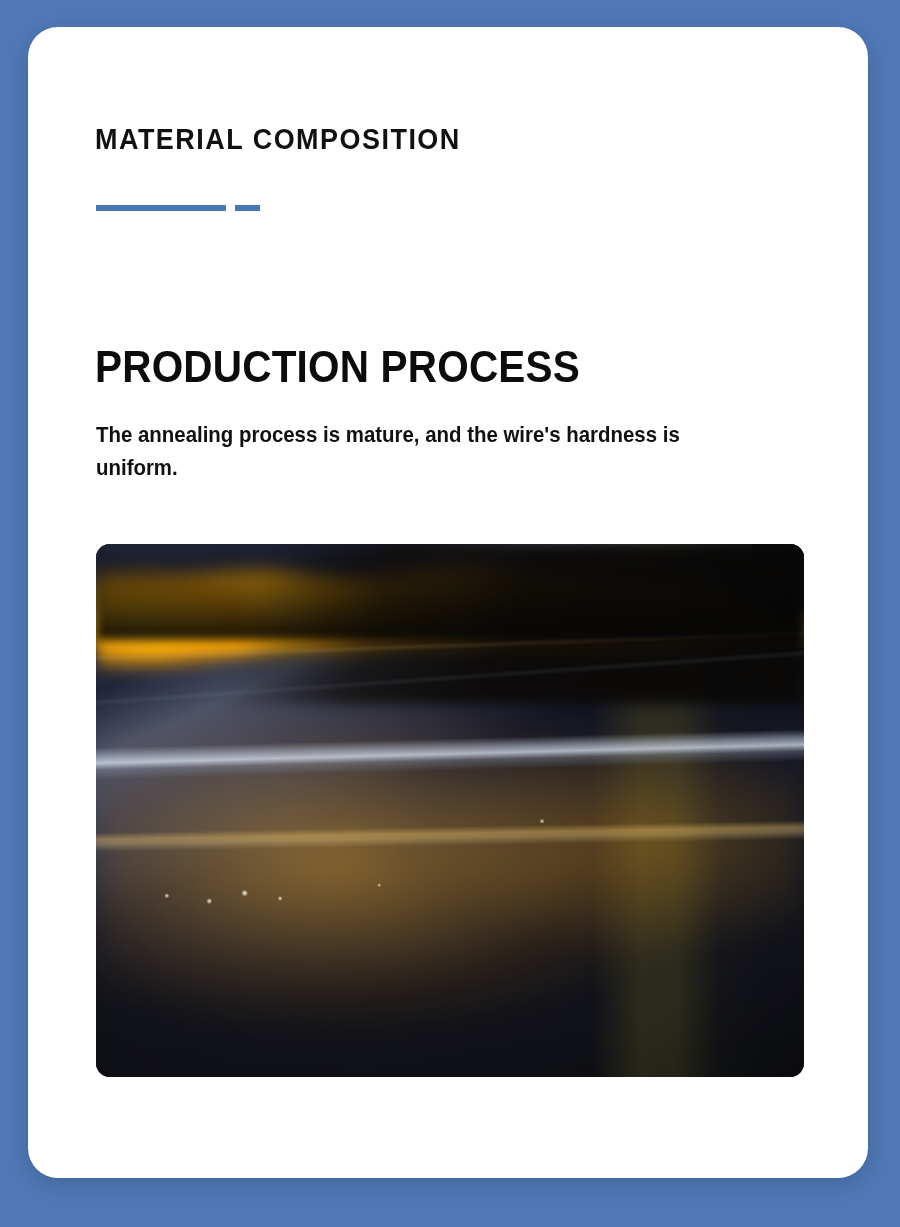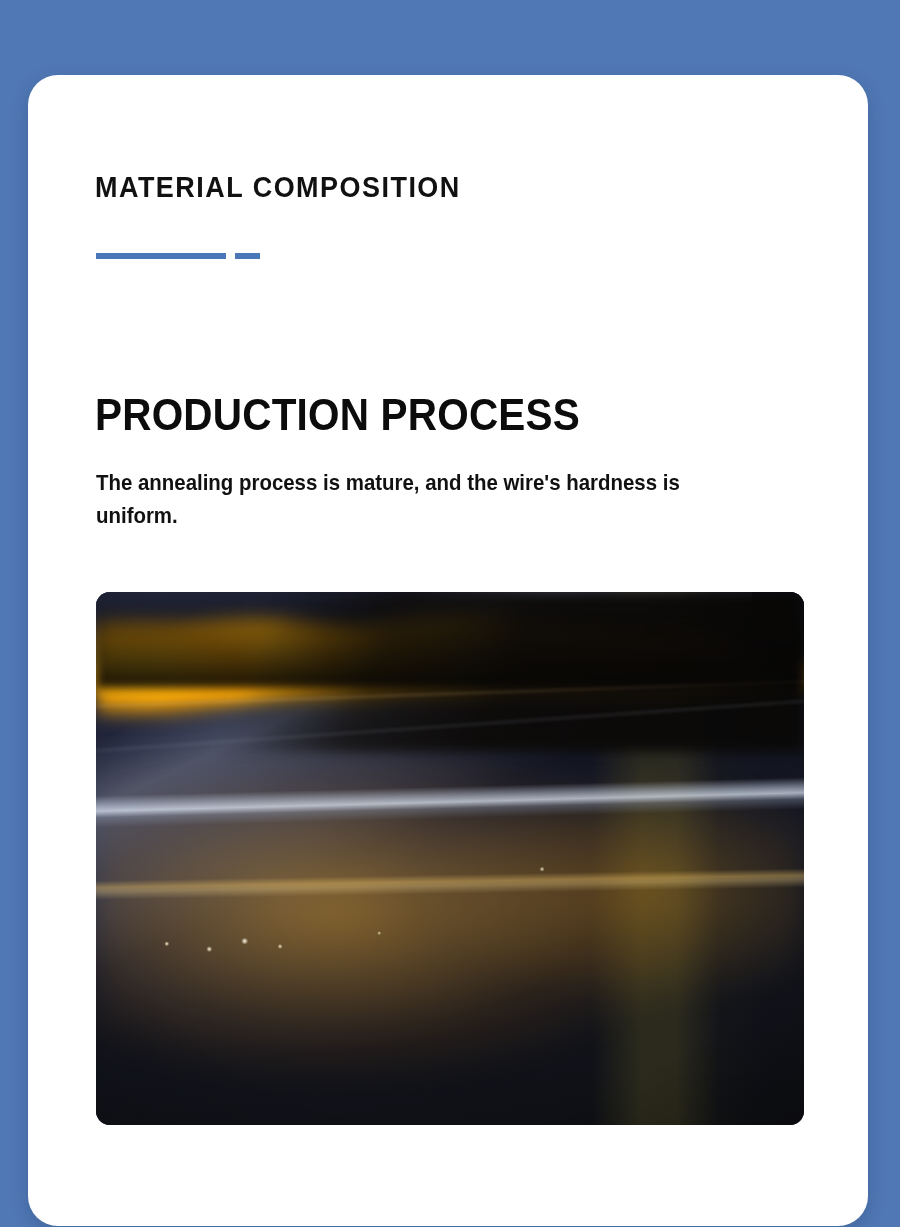--- a/index.html
+++ b/index.html
@@ -28,21 +28,20 @@
     position: absolute;
     left: 28px;
     top: 27px;
     width: 840px;
     height: 1151px;
     background: #ffffff;
     border-radius: 30px;
     box-shadow: 0 6px 18px rgba(20, 40, 80, 0.22);
     box-sizing: border-box;
     overflow: hidden;
-    margin-top: 48px;
   }
 
   .card-inner {
     position: absolute;
     left: 67px;
     top: 0;
     width: 712px;
     height: 100%;
   }
 

